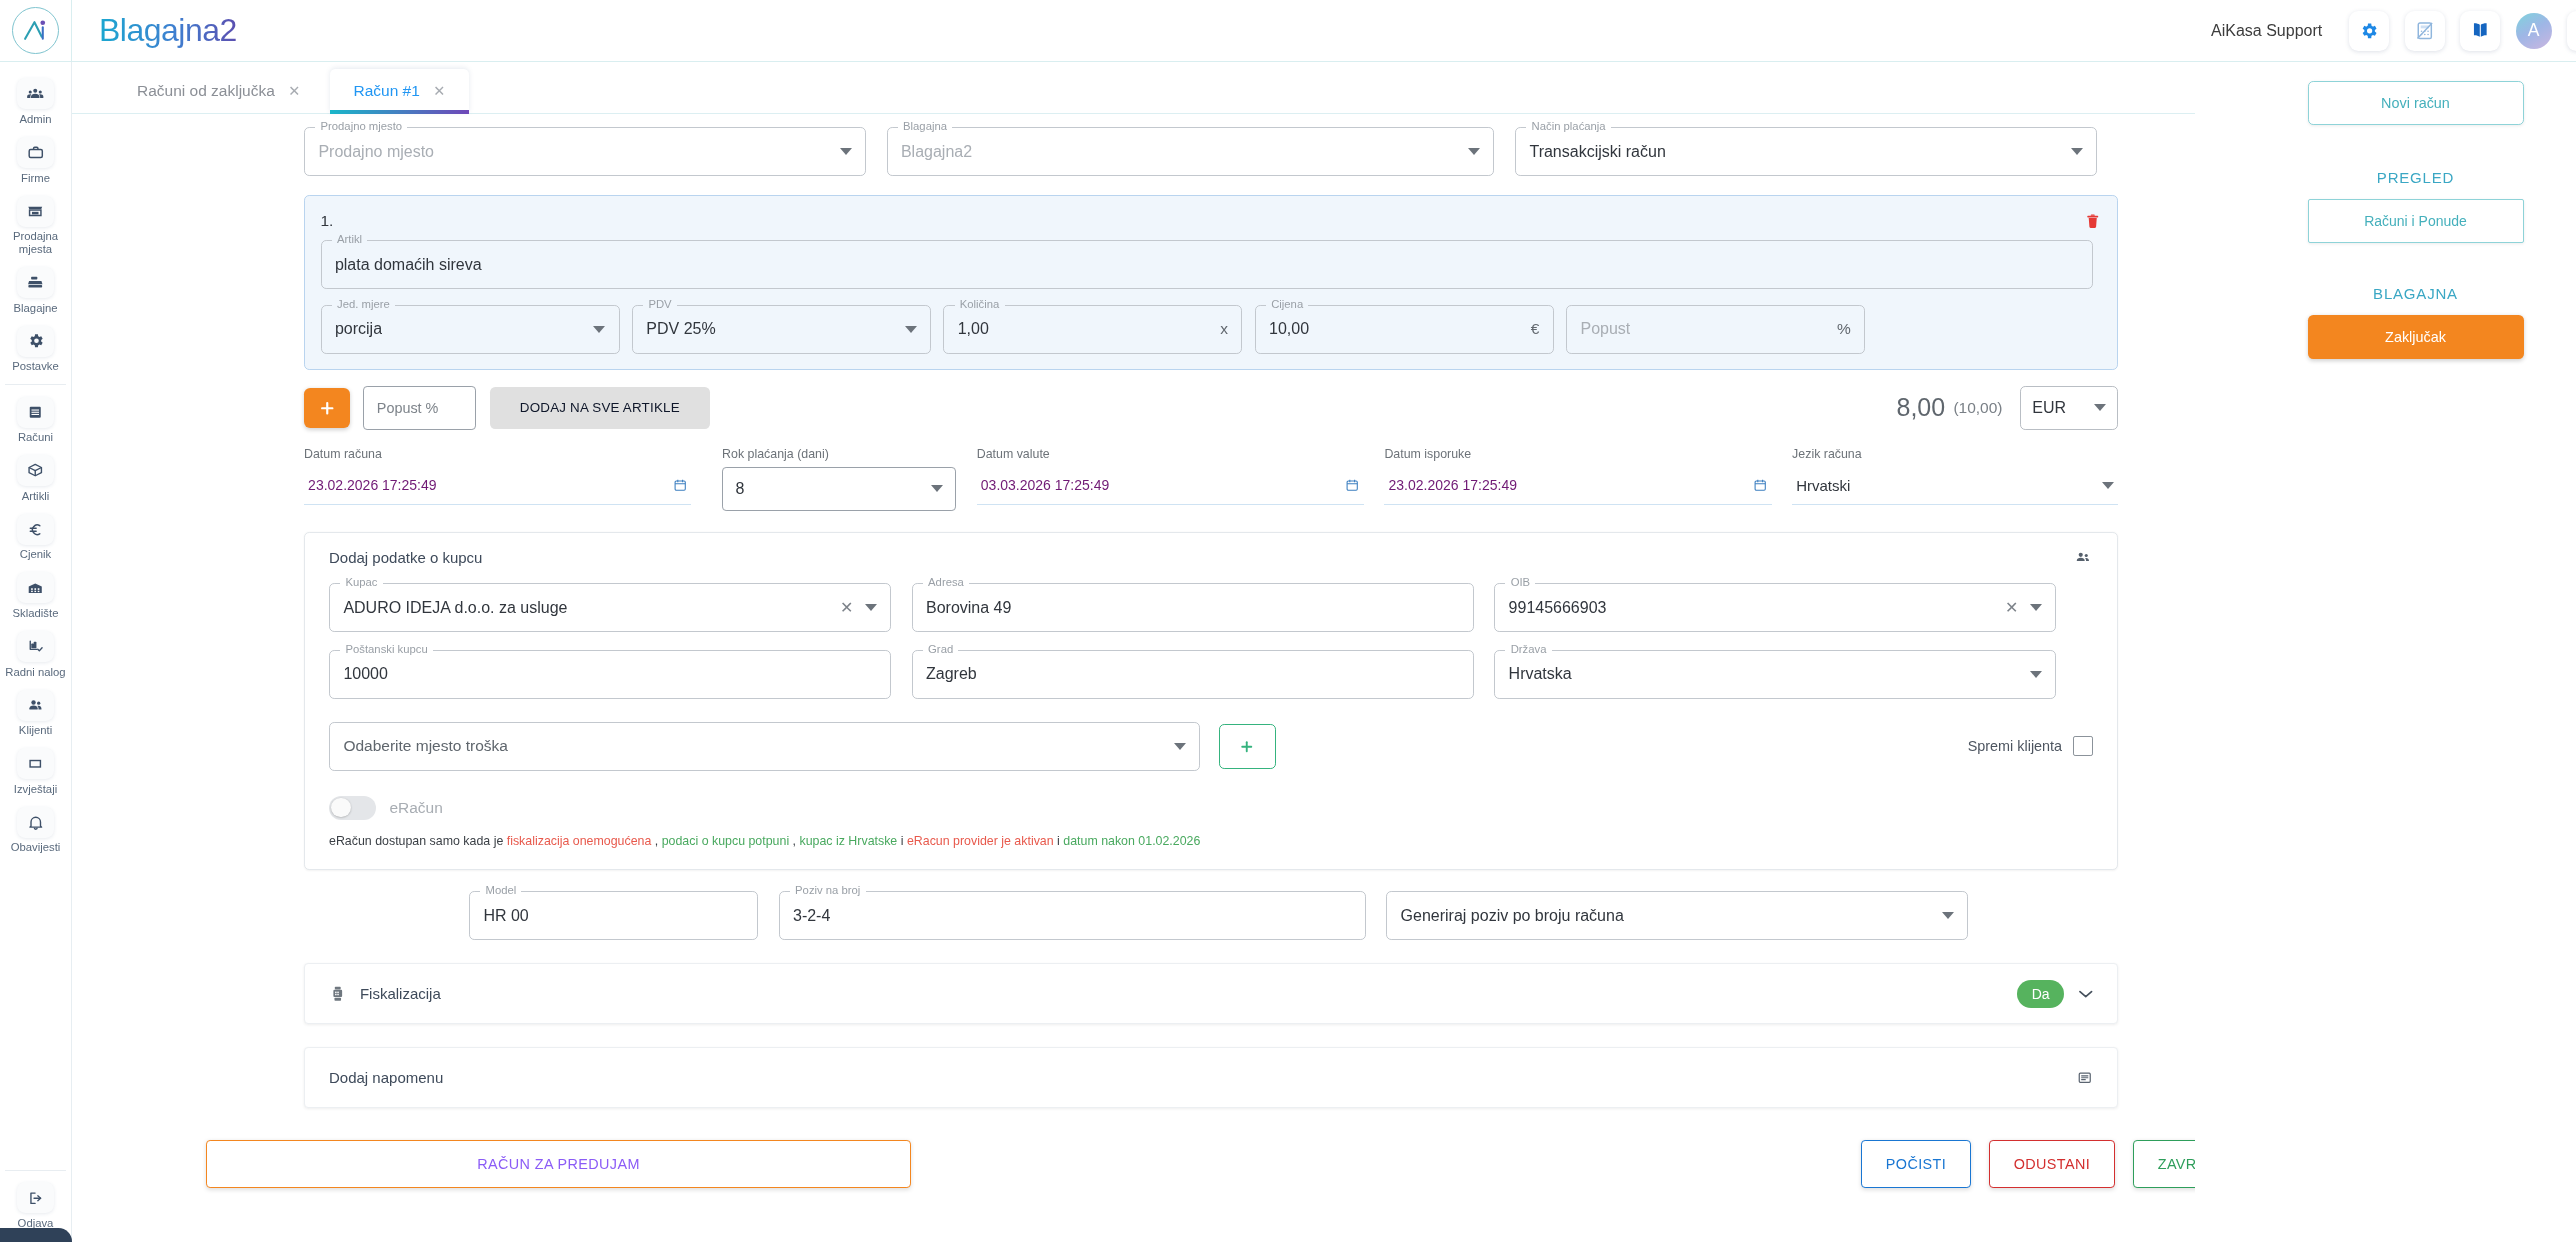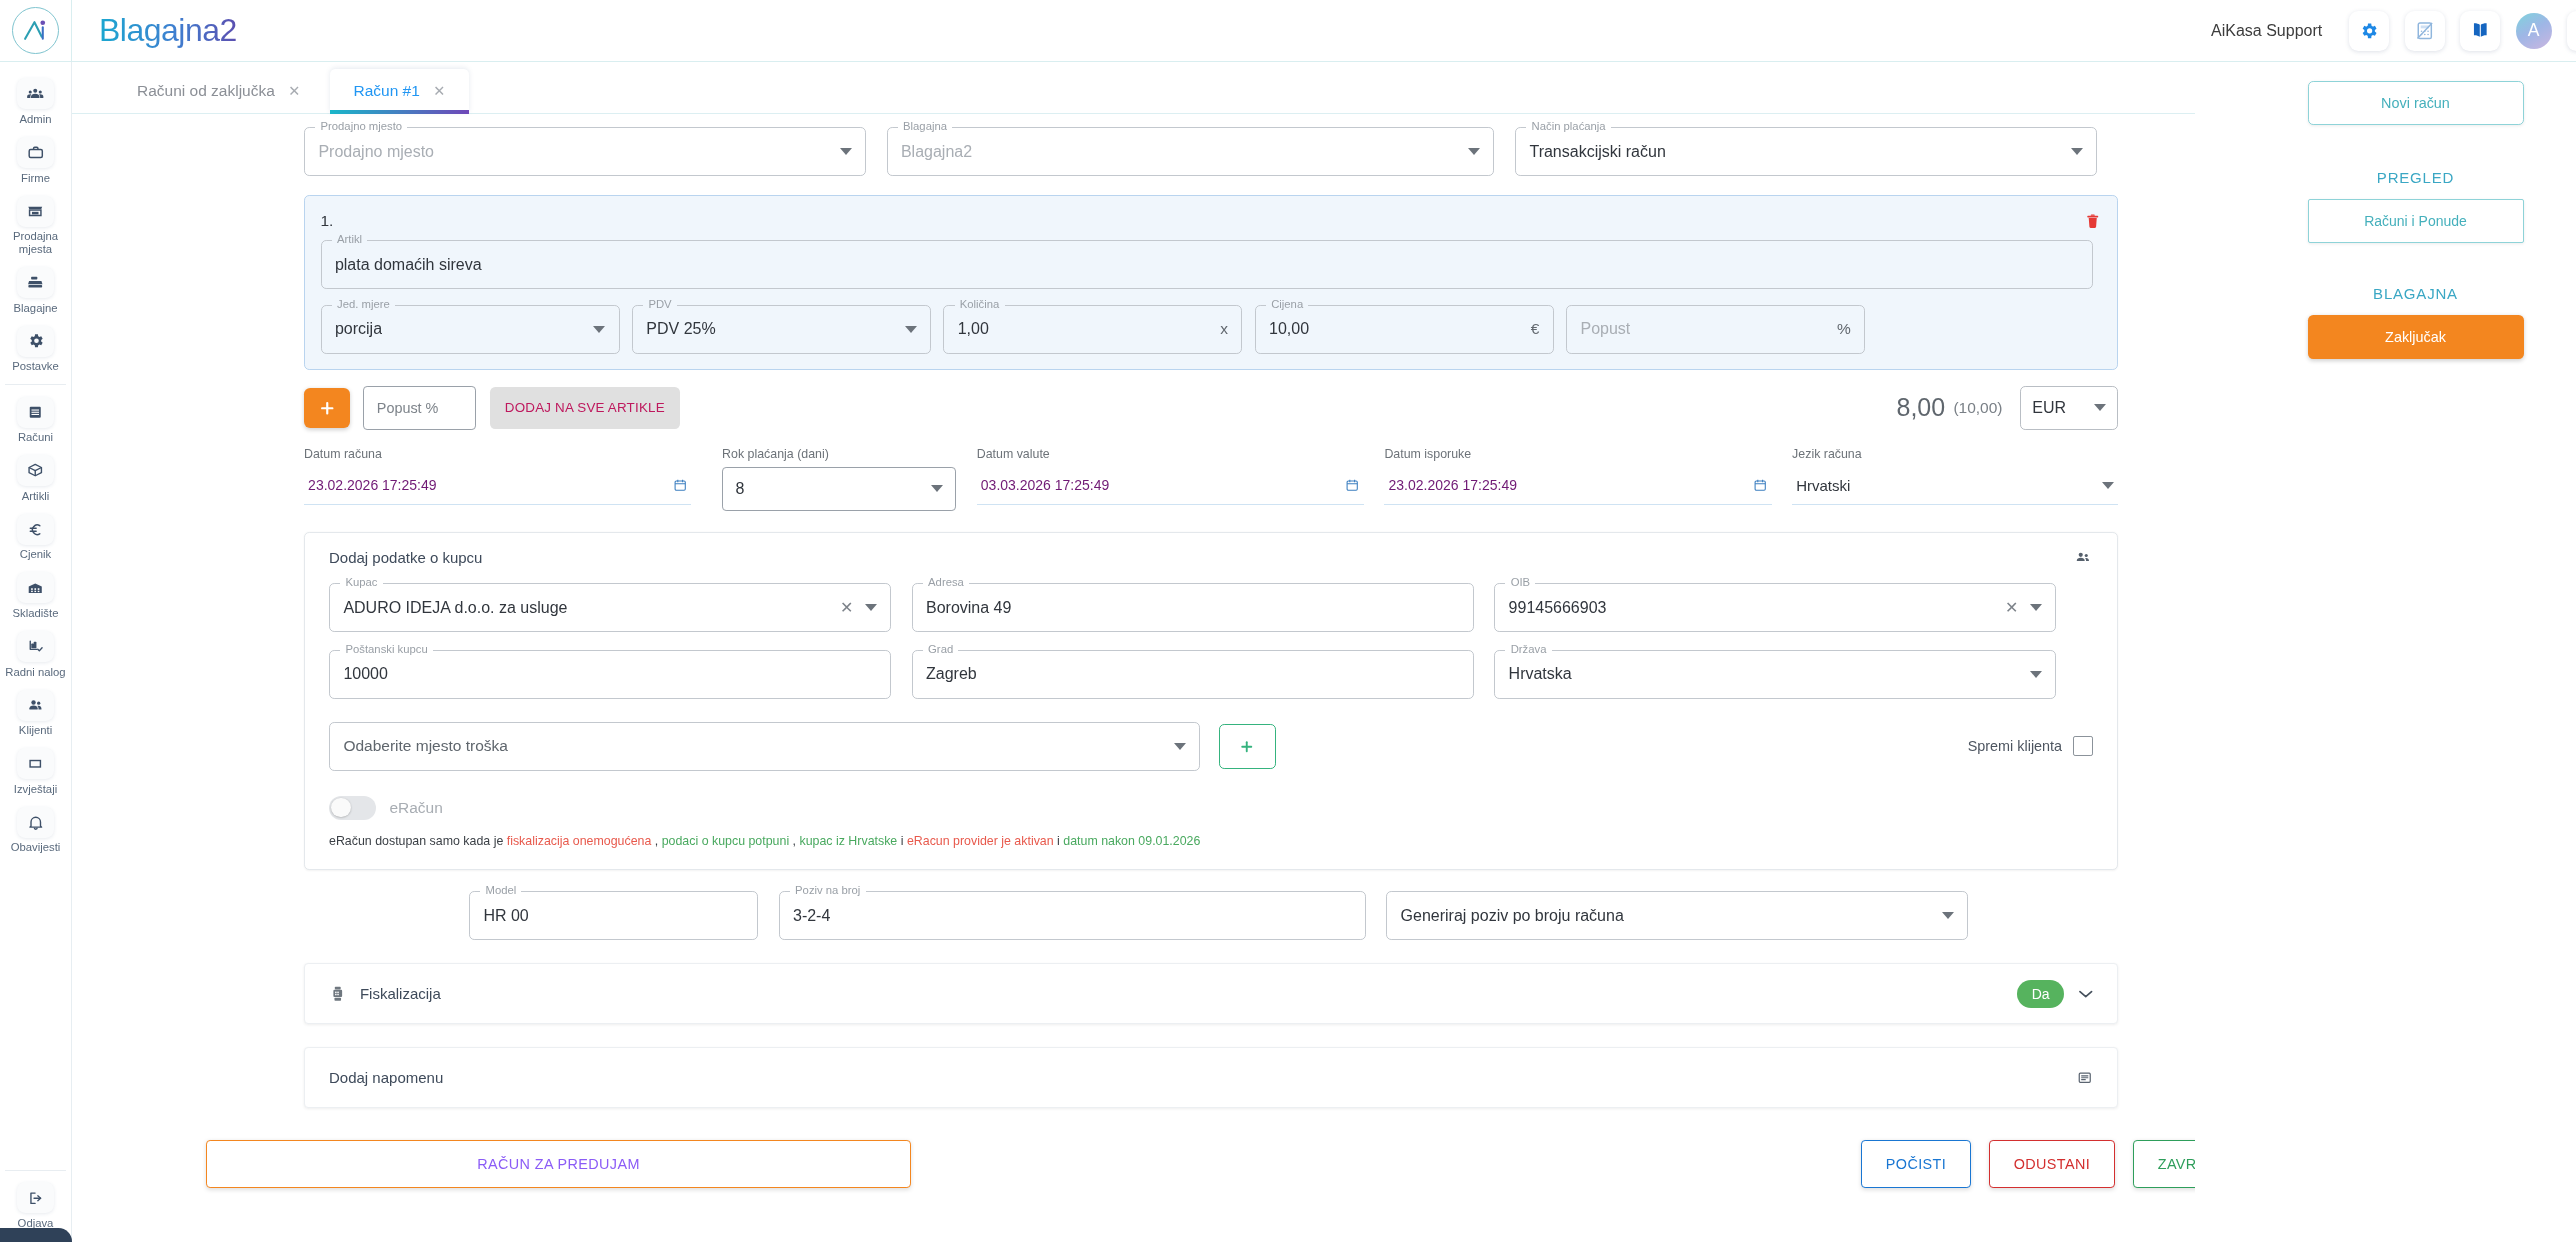--- a/index.html
+++ b/index.html
@@ -82,22 +82,22 @@
   .item-row2{display:flex;gap:12.4px;margin-top:15.5px}
   .w-um{width:299px}.w-pdv{width:299px}.w-qty{width:299px}.w-price{width:299px}.w-disc{width:299px}
 
   
   .row-act{display:flex;align-items:center;width:1814px;margin-top:15.5px;gap:13.4px}
   .btn-add{width:46px;height:40px;border-radius:6.2px;background:#f3861f;color:#fff;
      font-size:20.6px;display:flex;align-items:center;justify-content:center;
      box-shadow:0 1.5px 4.6px rgba(0,0,0,.18)}
   .in-disc{width:113px;height:44px;border:1px solid #9aa1a9;border-radius:4.1px;
      display:flex;align-items:center;padding:0 12.4px;font-size:14.4px;color:#7d838a;background:#fff}
-  .btn-all{height:42px;border-radius:5.2px;background:#e0e0e0;color:#be185d;font-size:13.4px;
-     letter-spacing:0.2px;display:flex;align-items:center;padding:0 15px}
+  .btn-all{height:42px;border-radius:5.2px;background:#e0e0e0;color:#0f172a;font-size:13.4px;
+     letter-spacing:0.2px;display:flex;align-items:center;padding:0 30px}
   .totals{margin-left:auto;display:flex;align-items:center;gap:17.5px}
   .tot-main{font-size:25px;color:#5f666d}
   .tot-sub{font-size:15.5px;color:#7a8087;margin-left:-9.3px}
   .cur-sel{width:98px;height:44px;border:1px solid #b9bec4;border-radius:5.2px;
      display:flex;align-items:center;justify-content:space-between;padding:0 11.3px;
      font-size:16px;color:#31363d;background:#fff}
 
   
   .row-dates{display:flex;width:1814px;margin-top:17.5px;gap:0}
   .dcol{display:flex;flex-direction:column}
@@ -635,21 +635,21 @@
           <span>Spremi klijenta</span>
           <span class="cbox"></span>
         </div>
       </div>
 
       <div class="erow">
         <span class="toggle"></span>
         <span class="elabel">eRačun</span>
       </div>
       <div class="ehint">
-        <span class="k">eRačun dostupan samo kada je </span><span class="r">fiskalizacija onemogućena</span><span class="k"> , </span><span class="g">podaci o kupcu potpuni</span><span class="k"> , </span><span class="g">kupac iz Hrvatske</span><span class="k"> i </span><span class="r">eRacun provider je aktivan</span><span class="k"> i </span><span class="g">datum nakon 09.01.2026</span>
+        <span class="k">eRačun dostupan samo kada je </span><span class="r">fiskalizacija onemogućena</span><span class="k"> , </span><span class="g">podaci o kupcu potpuni</span><span class="k"> , </span><span class="g">kupac iz Hrvatske</span><span class="k"> i </span><span class="r">eRacun provider je aktivan</span><span class="k"> i </span><span class="g">datum nakon 01.02.2026</span>
       </div>
     </div>
 
     <div class="row-model">
       <div class="fld mw1">
         <span class="lg">Model</span>
         <span class="val">HR 00</span>
       </div>
       <div class="fld mw2">
         <span class="lg">Poziv na broj</span>

